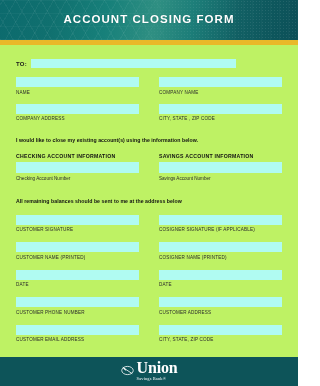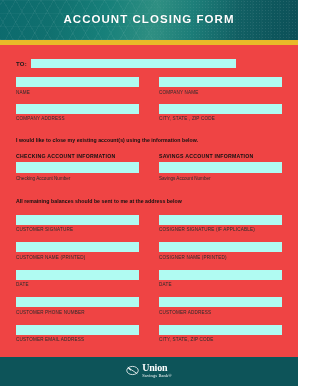--- a/index.html
+++ b/index.html
@@ -11,21 +11,21 @@
     width: 298px;
     height: 386px;
     overflow: hidden;
     font-family: "Liberation Sans", sans-serif;
     -webkit-font-smoothing: antialiased;
   }
   .page {
     position: relative;
     width: 298px;
     height: 386px;
-    background: #ef4444;
+    background: #bef264;
     box-sizing: border-box;
     overflow: hidden;
   }
 
   
   .header {
     position: relative;
     height: 40px;
     width: 298px;
     overflow: hidden;
@@ -193,21 +193,21 @@
     height: 11px;
     flex: 0 0 13px;
   }
   .logo-text {
     display: flex;
     flex-direction: column;
     line-height: 1;
   }
   .logo-name {
     color: #ffffff;
-    font-size: 10px;
+    font-size: 16px;
     font-weight: bold;
     font-family: "Liberation Serif", serif;
     letter-spacing: -.2px;
   }
   .logo-sub {
     color: #ffffff;
     font-size: 4.4px;
     font-family: "Liberation Serif", serif;
     letter-spacing: .15px;
     margin-top: 1px;

